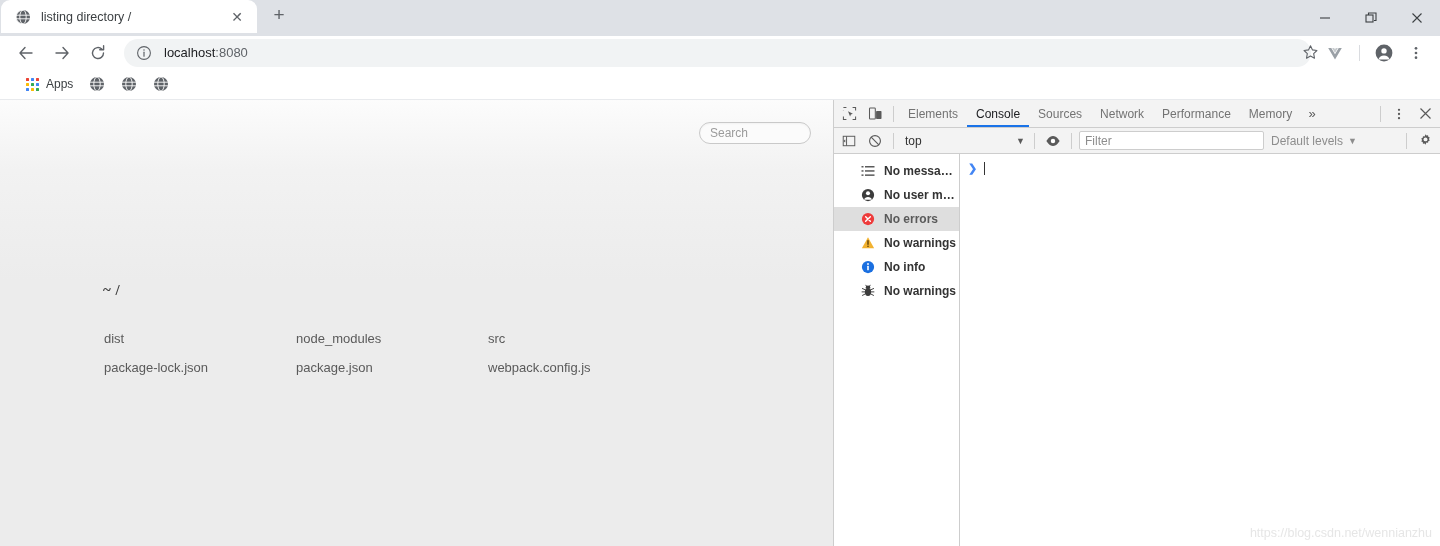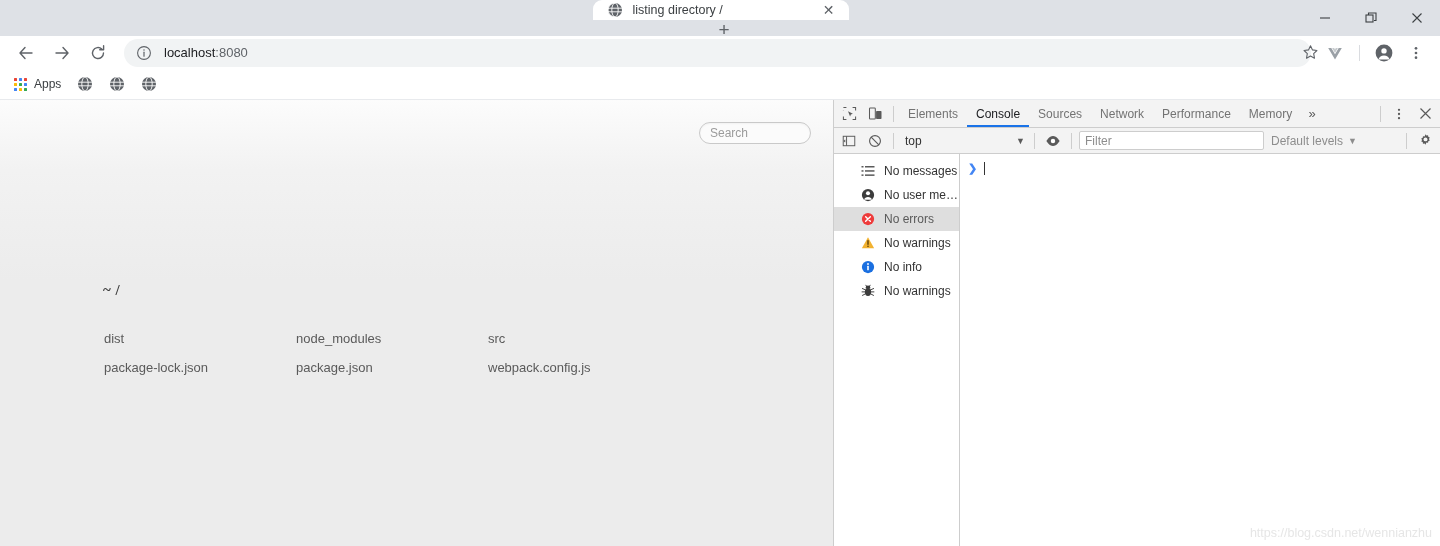--- a/index.html
+++ b/index.html
@@ -8,21 +8,21 @@
     font-family: "Liberation Sans", sans-serif;
     overflow: hidden;
     background: #ffffff;
   }
   #app { position: relative; width: 1440px; height: 546px; }
 
   
   .titlebar {
     position: absolute; top: 0; left: 0; width: 1440px; height: 36px;
     background: #dee1e6;
-    display: flex; align-items: center; flex-direction: column;
+    display: flex; align-items: flex-start;
   }
   .tab {
     position: relative;
     width: 256px; height: 33px;
     background: #ffffff;
     border-top-left-radius: 9px; border-top-right-radius: 9px;
     display: flex; align-items: center;
     padding: 0 10px 0 14px;
     margin-left: 1px;
   }
@@ -89,21 +89,21 @@
   .ext-icon {
     width: 28px; height: 28px; margin: 0 2px;
     display: flex; align-items: center; justify-content: center;
   }
   .tb-divider { width: 1px; height: 16px; background: #dadce0; margin: 0 8px; }
 
   
   .bookmarks {
     position: absolute; top: 69px; left: 0; width: 1440px; height: 31px;
     background: #ffffff;
-    display: flex; align-items: center; padding: 0 6px;
+    display: flex; align-items: center; padding: 0 18px;
     border-bottom: 1px solid #e8eaed;
   }
   .bm-apps {
     display: flex; align-items: center; height: 24px;
     padding: 0 8px; border-radius: 4px;
   }
   .apps-grid {
     width: 13px; height: 13px; margin-right: 7px;
     display: grid; grid-template-columns: repeat(3, 3px); grid-template-rows: repeat(3, 3px);
     gap: 2px;
@@ -226,21 +226,21 @@
   .cs-item {
     display: flex; align-items: center;
     height: 24px; padding-left: 26px;
     font-size: 12px; color: #333;
   }
   .cs-item.selected { background: #dedede; color: #5a5a5a; }
   .cs-icon {
     width: 16px; height: 16px; flex: 0 0 16px; margin-right: 8px;
     display: flex; align-items: center; justify-content: center;
   }
-  .cs-label { white-space: nowrap; overflow: hidden; text-overflow: ellipsis; }
+  .cs-label { white-space: nowrap; overflow: hidden; text-overflow: ellipsis; font-weight: bold; }
 
   .console-main { flex: 1 1 auto; position: relative; background: #ffffff; }
   .prompt-row {
     display: flex; align-items: center;
     height: 20px; padding: 0 0 0 8px; margin-top: 4px;
   }
   .prompt-arrow { color: #4285f4; font-size: 11px; font-weight: bold; margin-right: 7px; }
   .prompt-caret {
     width: 1px; height: 13px; background: #333;
     animation: blink 1.06s step-end infinite;

